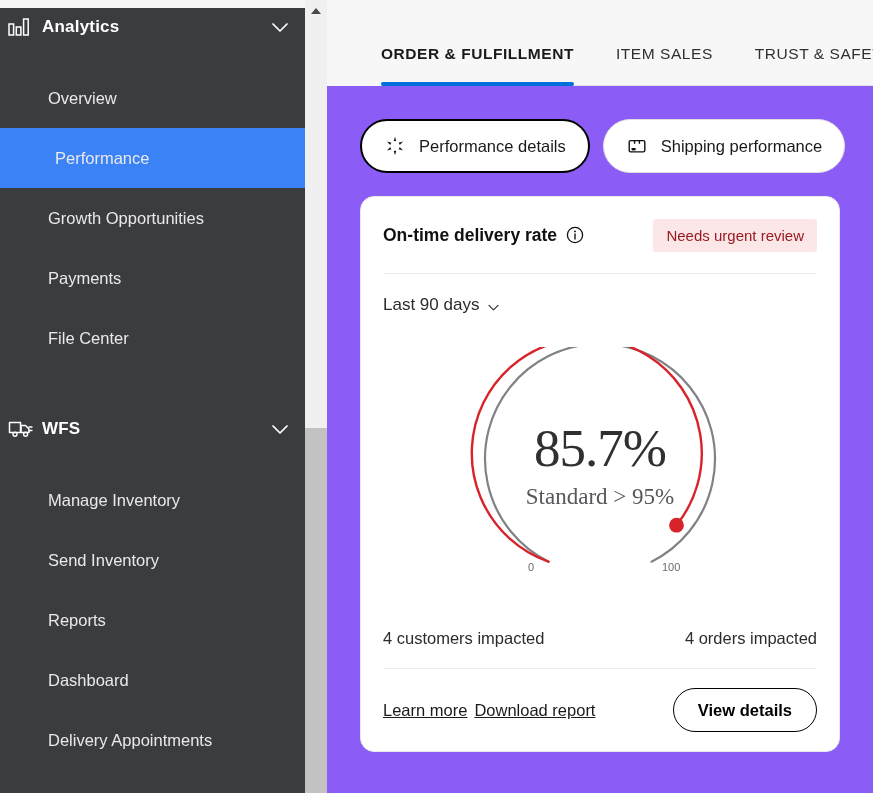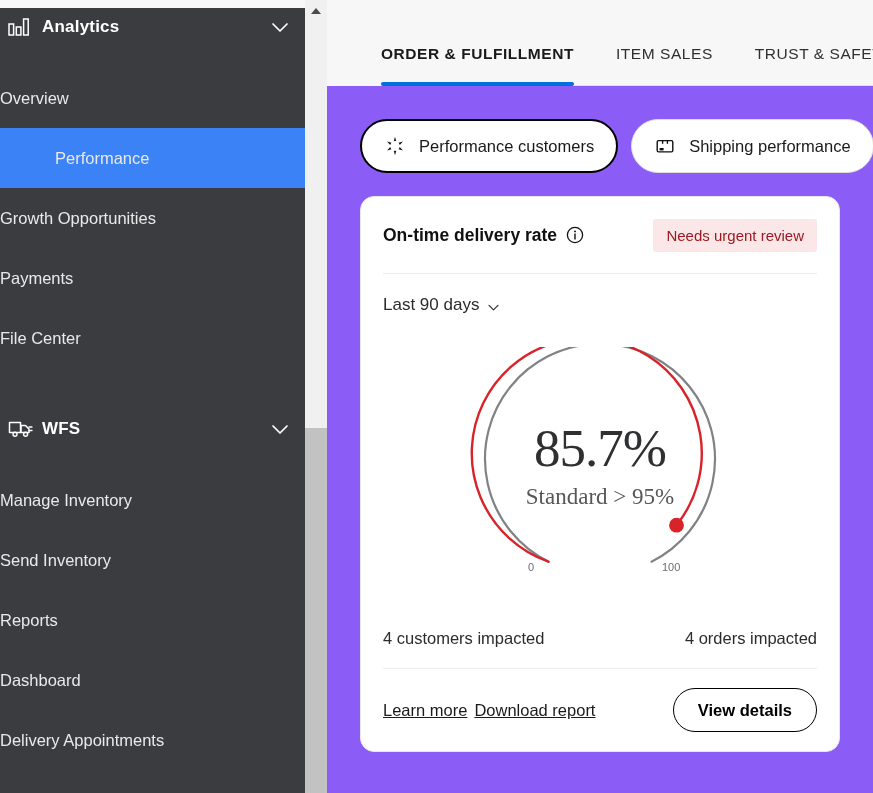--- a/index.html
+++ b/index.html
@@ -32,20 +32,21 @@
     flex: none;
   }
   .nav-group-head .glabel {
     font-size: 17px; font-weight: bold; letter-spacing: .2px;
     flex: 1 1 auto; white-space: nowrap;
   }
   .chev-big { flex: none; width: 22px; height: 22px; }
   .nav-item {
     display: flex; align-items: center;
     height: 60px;
+    padding-left: 48px;
     color: #e9e9ea;
     font-size: 16.5px;
     white-space: nowrap;
   }
   .nav-item.sub { padding-left: 55px; }
   .nav-item.active { background: #3b82f6; }
   .nav-spacer-1 { height: 22px; }
   .nav-spacer-2 { height: 42px; }
 
   
@@ -318,21 +319,21 @@
             <g fill="#111">
               <path d="M10 0.8 L11.25 5.2 C10.45 5.0 9.55 5.0 8.75 5.2 Z"></path>
               <path d="M10 19.2 L8.75 14.8 C9.55 15.0 10.45 15.0 11.25 14.8 Z"></path>
               <path d="M2.04 5.4 L6.42 6.72 C5.93 7.39 5.48 8.17 5.22 8.95 Z"></path>
               <path d="M17.96 14.6 L13.58 13.28 C14.07 12.61 14.52 11.83 14.78 11.05 Z"></path>
               <path d="M2.04 14.6 L5.22 11.05 C5.48 11.83 5.93 12.61 6.42 13.28 Z"></path>
               <path d="M17.96 5.4 L14.78 8.95 C14.52 8.17 14.07 7.39 13.58 6.72 Z"></path>
             </g>
           </svg>
         </span>
-        <span>Performance customers</span>
+        <span>Performance details</span>
       </div>
       <div class="seg">
         <span class="sicon">
           <svg width="20" height="20" viewBox="0 0 20 20" fill="none">
             <rect x="2.2" y="4.6" width="15.6" height="11.3" rx="1.4" stroke="#111" stroke-width="1.4"></rect>
             <path d="M7.6 4.6v3.2M12.4 4.6v3.2" stroke="#111" stroke-width="1.4"></path>
             <rect x="4.6" y="12" width="4" height="2.4" fill="#111"></rect>
           </svg>
         </span>
         <span>Shipping performance</span>

